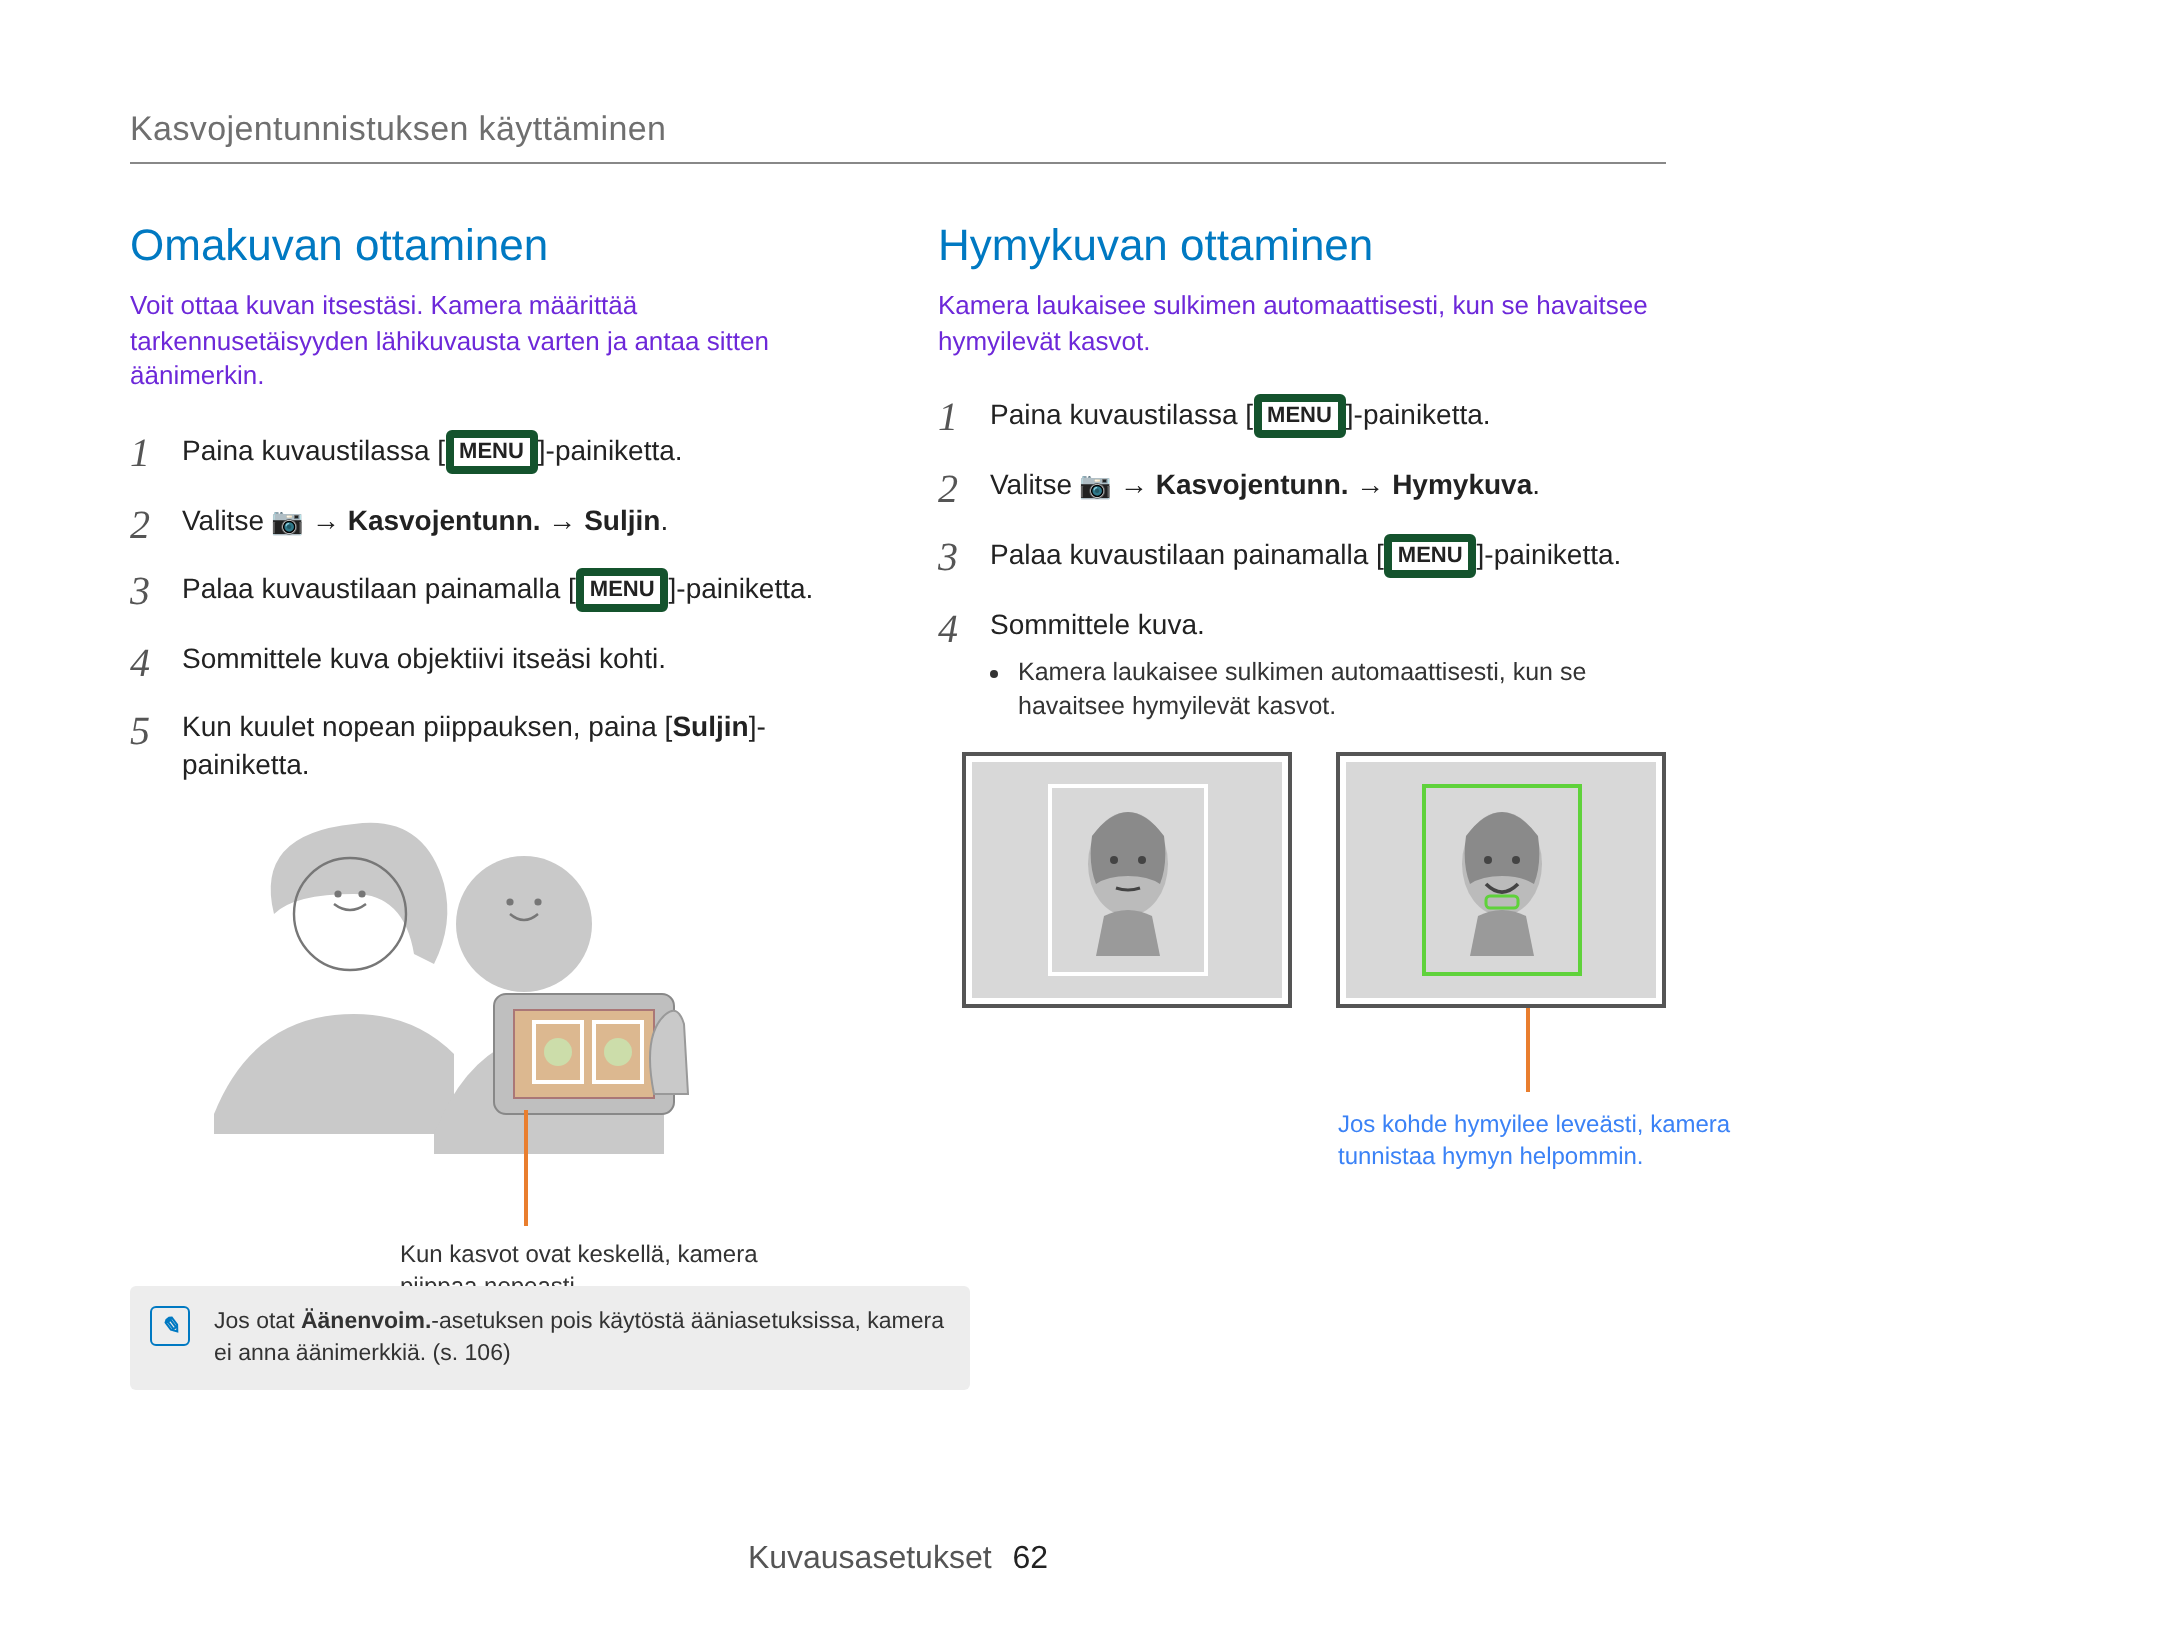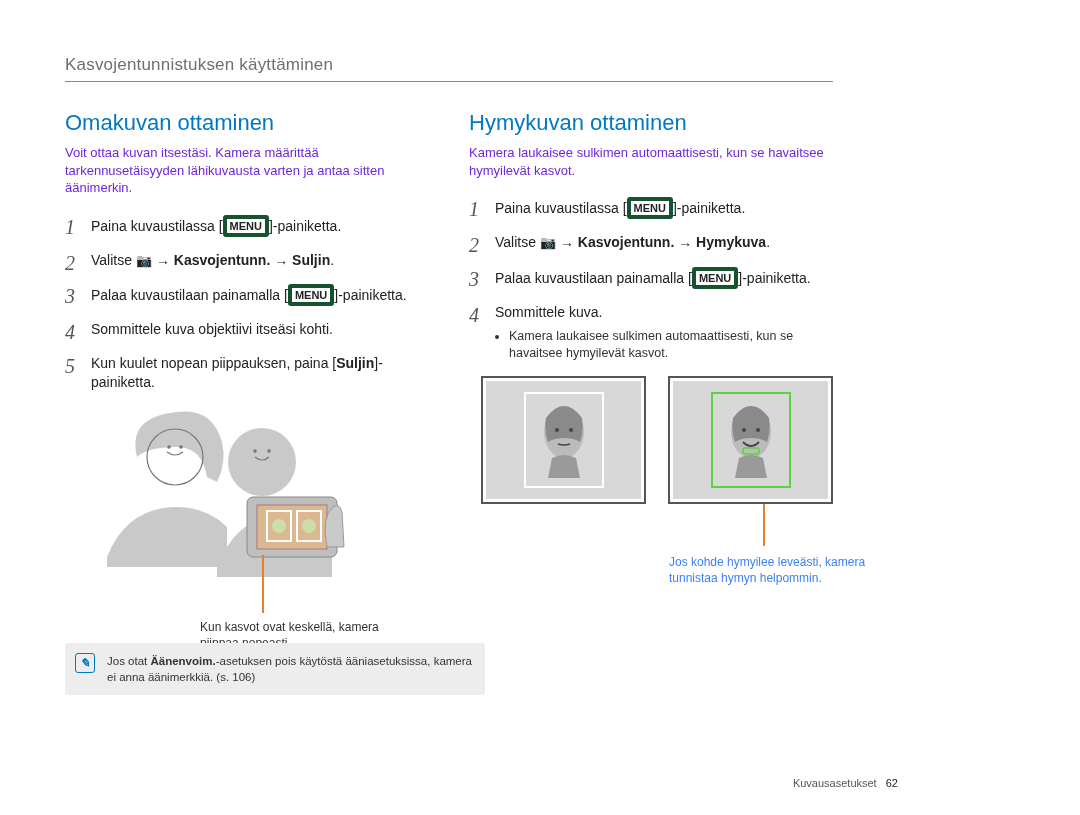--- a/index.html
+++ b/index.html
@@ -192,22 +192,22 @@
     line-height: 18px;
     font-style: italic;
     font-family: Georgia, serif;
   }
 
   .footer {
     position: absolute;
     bottom: 26px;
     left: 0;
     width: 100%;
-    text-align: right;
-    font-size: 11px;
+    text-align: center;
+    font-size: 16px;
     color: #555;
   }
   .footer .pnum { margin-left: 6px; color: #222; }
 
 </style>
 </head>
 <body>
 
 <div class="page">
 

